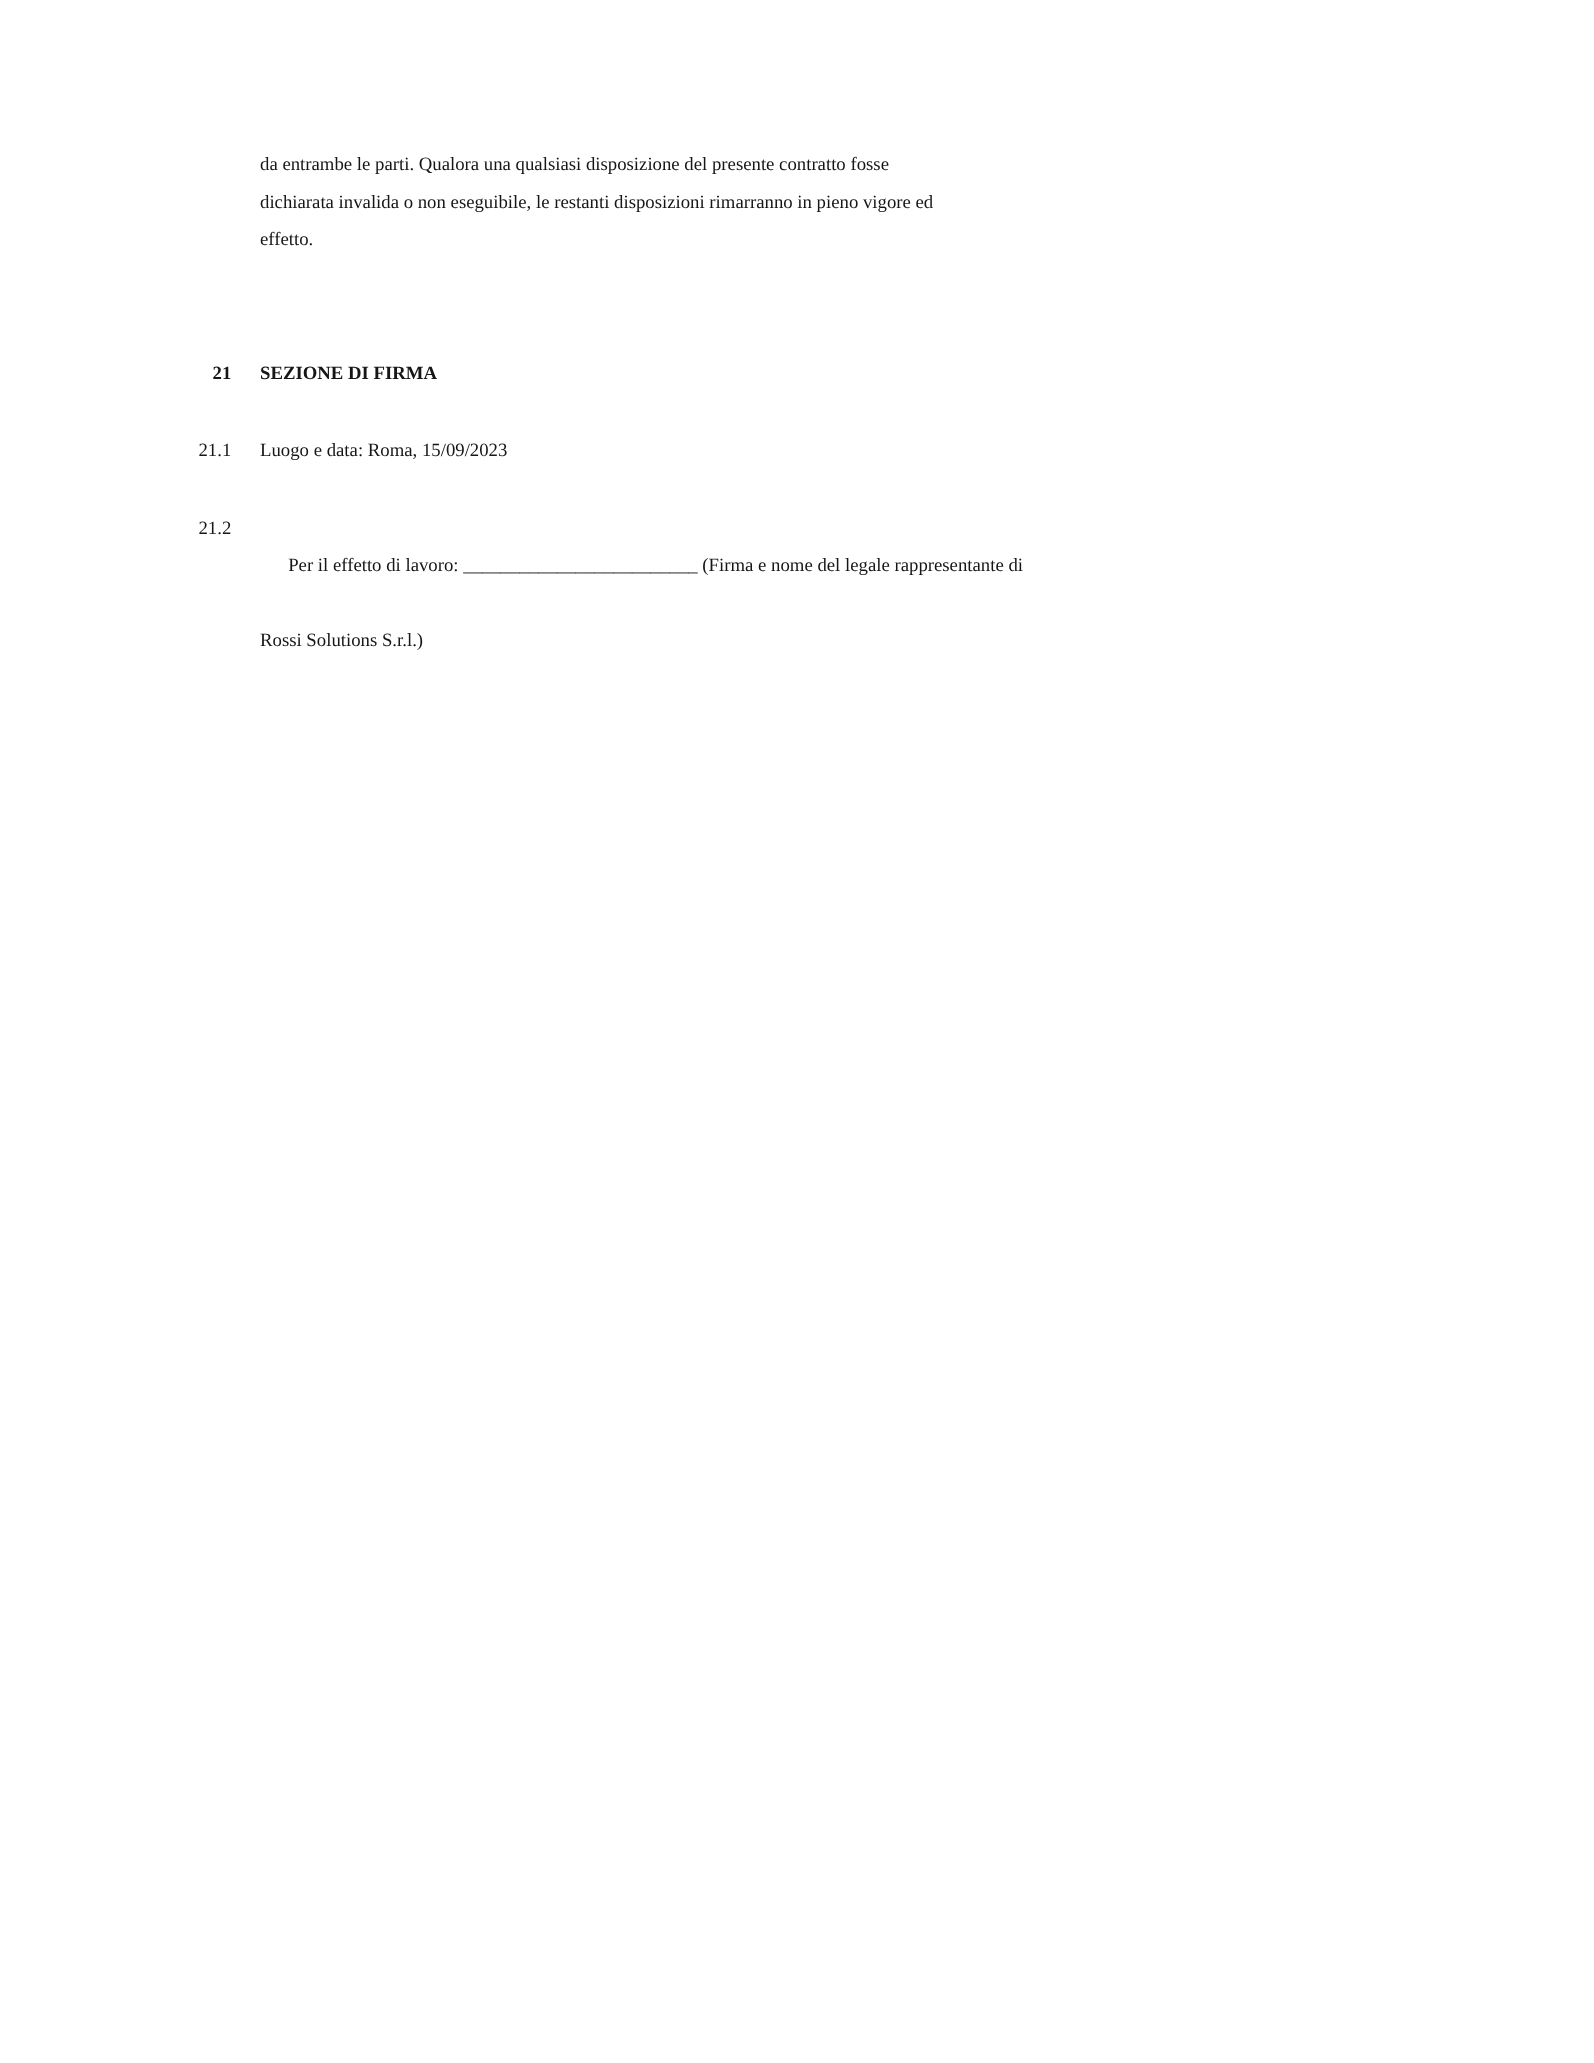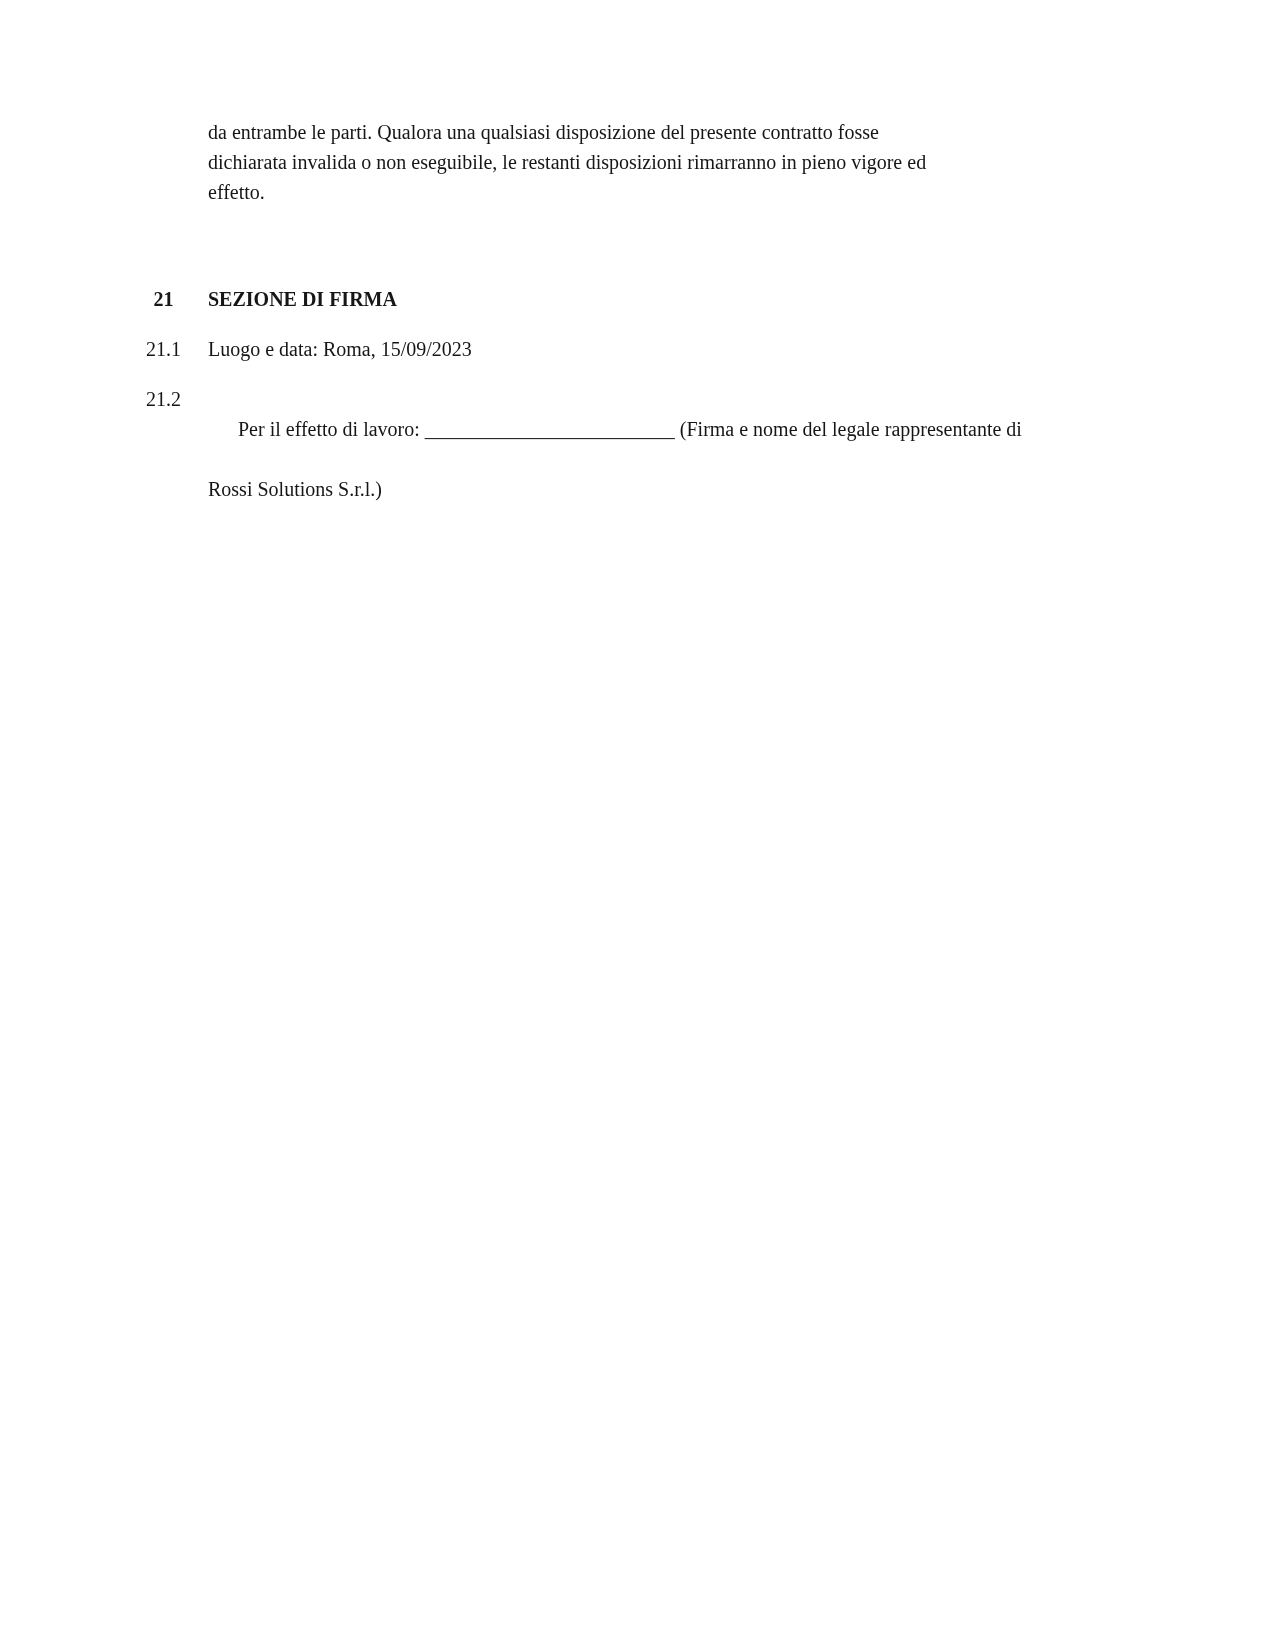--- a/index.html
+++ b/index.html
@@ -7,48 +7,48 @@
     padding: 0;
     background: #ffffff;
   }
   .page {
     position: relative;
     width: 1275px;
     height: 1650px;
     background: #ffffff;
     color: #161616;
     font-family: "Liberation Serif", "DejaVu Serif", serif;
-    font-size: 20px;
+    font-size: 15px;
     line-height: 30px;
     box-sizing: border-box;
     padding: 117px 80px 0 208px;
     overflow: hidden;
   }
   .line {
     white-space: pre;
   }
   .hang {
     position: relative;
   }
   .num {
     position: absolute;
     top: 0;
     right: 100%;
     width: 66px;
     padding-right: 23px;
     box-sizing: border-box;
-    text-align: center;
+    text-align: right;
     white-space: nowrap;
   }
   .section-heading {
     margin-top: 77px;
     font-weight: bold;
   }
   .item {
-    margin-top: 20px;
+    margin-top: 32px;
   }
   .blank {
     letter-spacing: 0;
     text-align: center;
   }
 </style>
 </head>
 <body>
 
 <div class="page">

